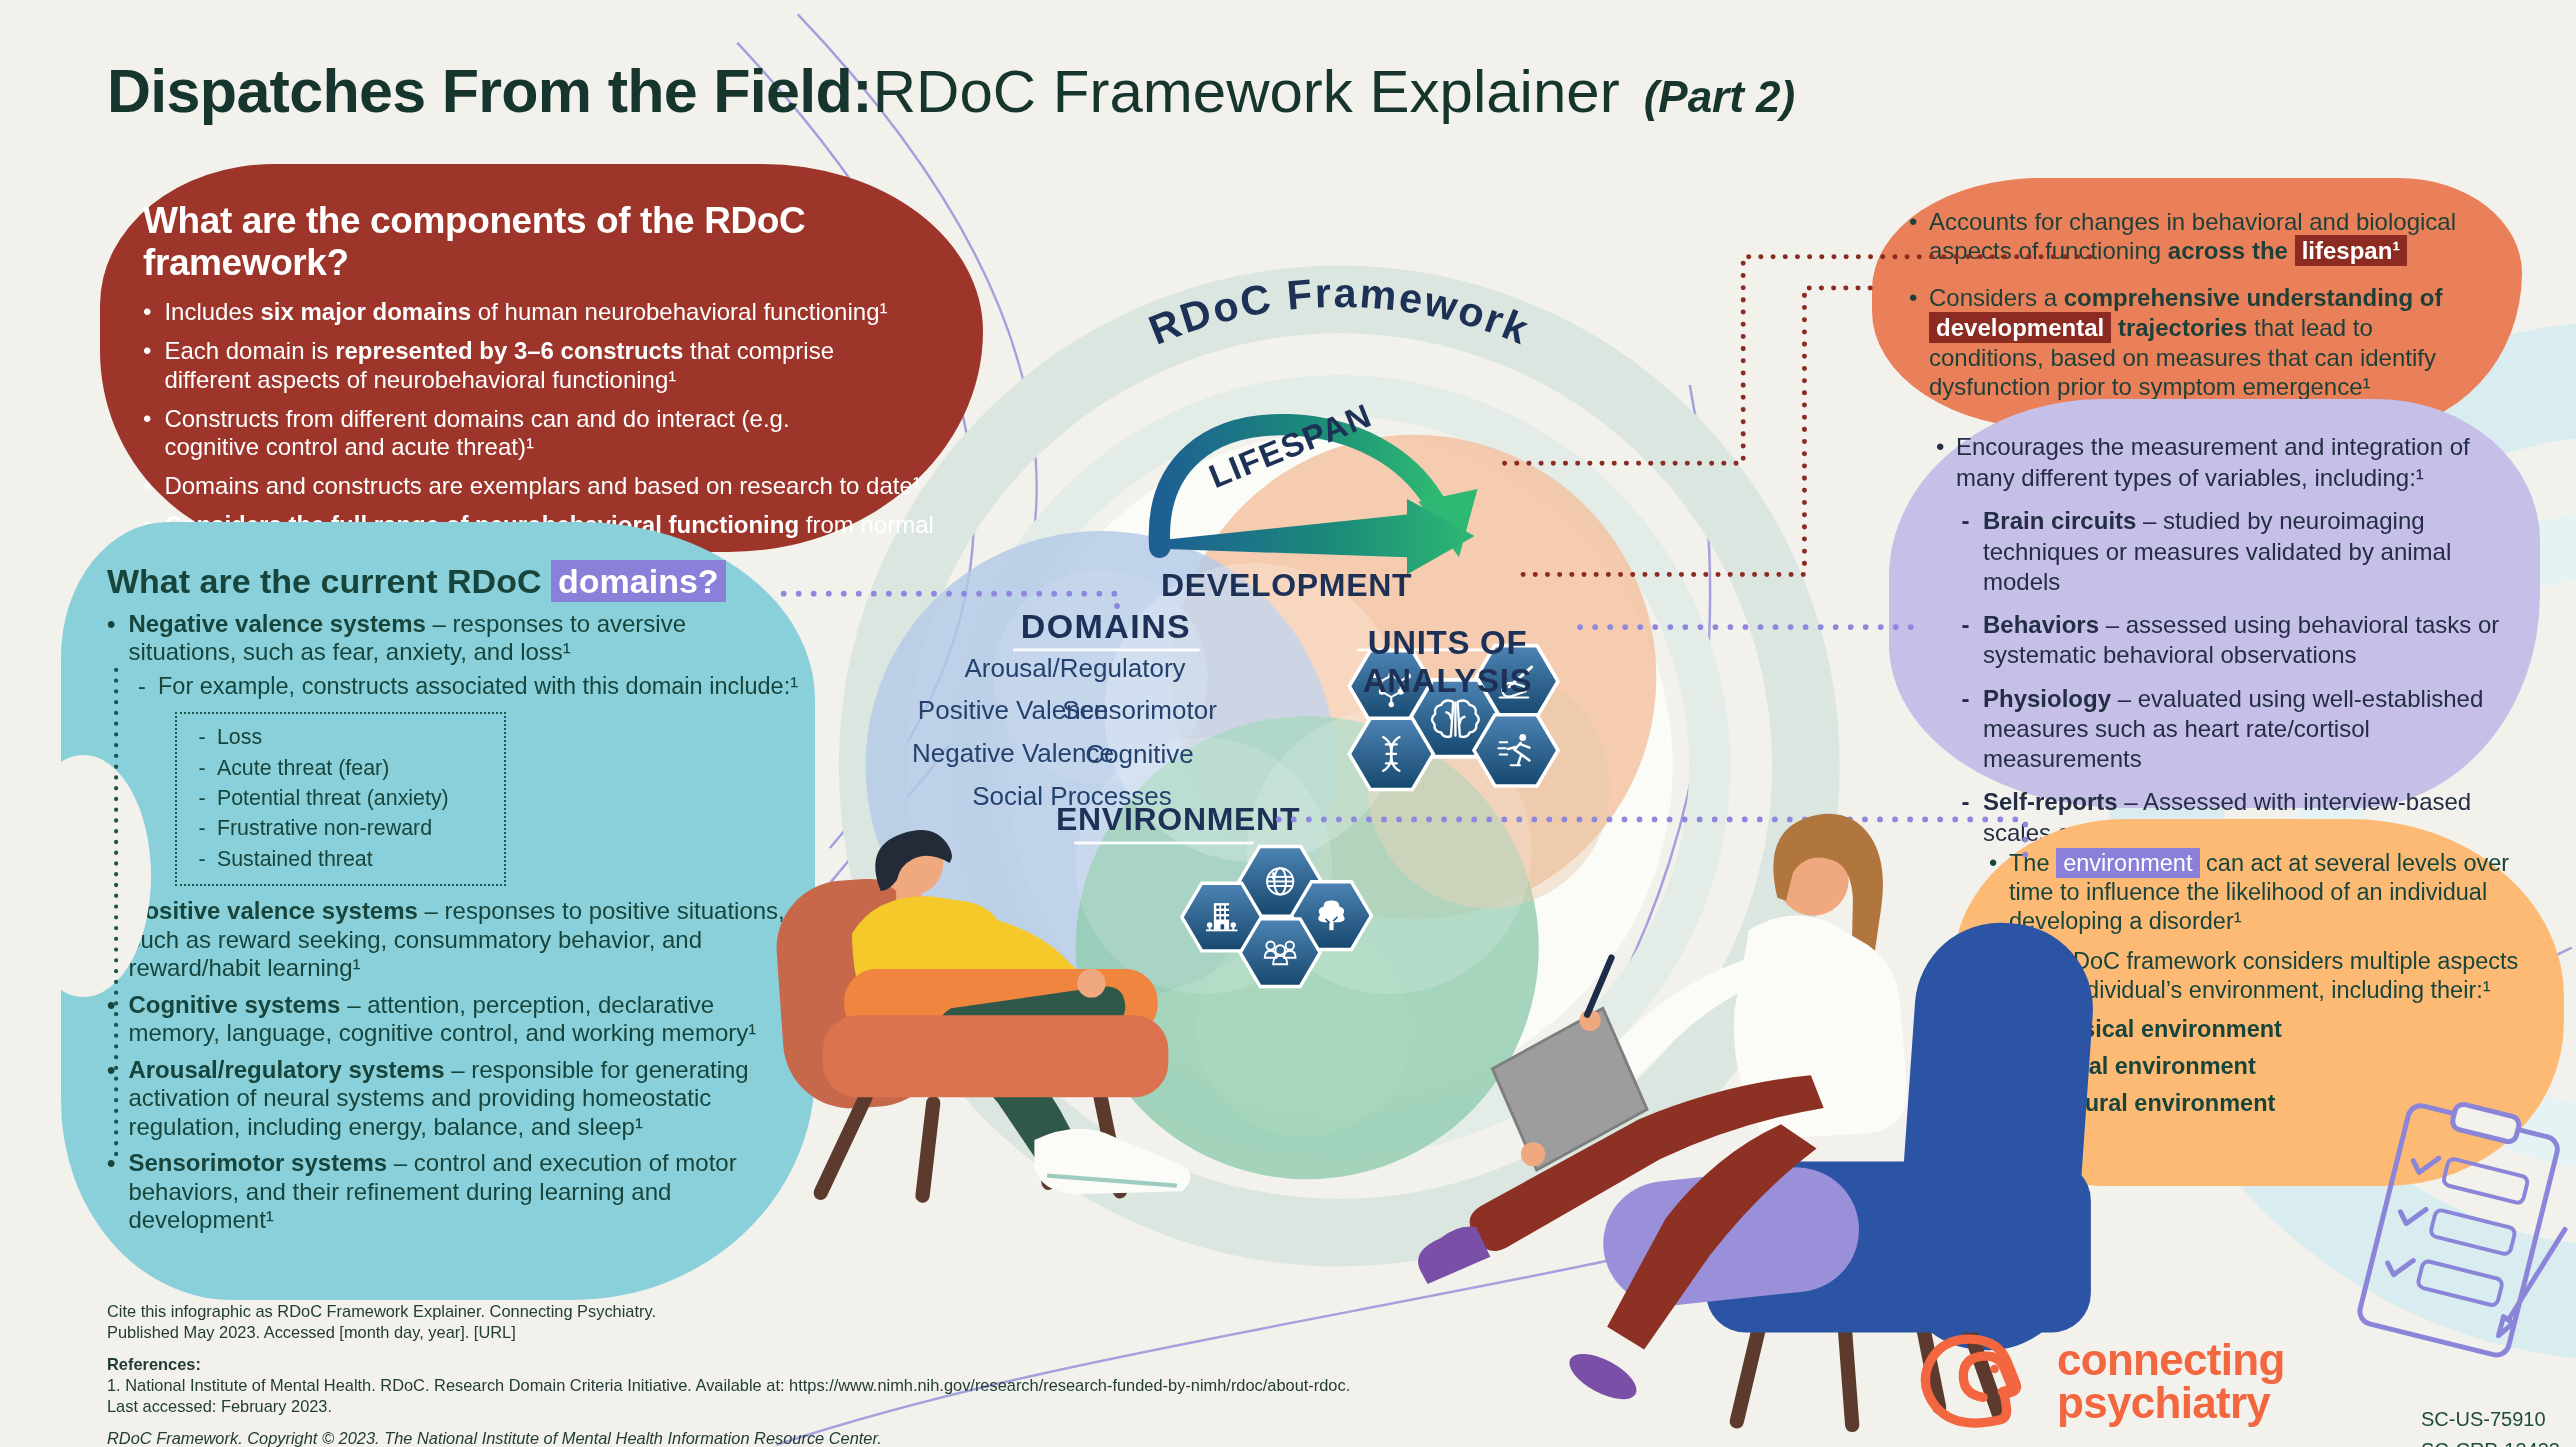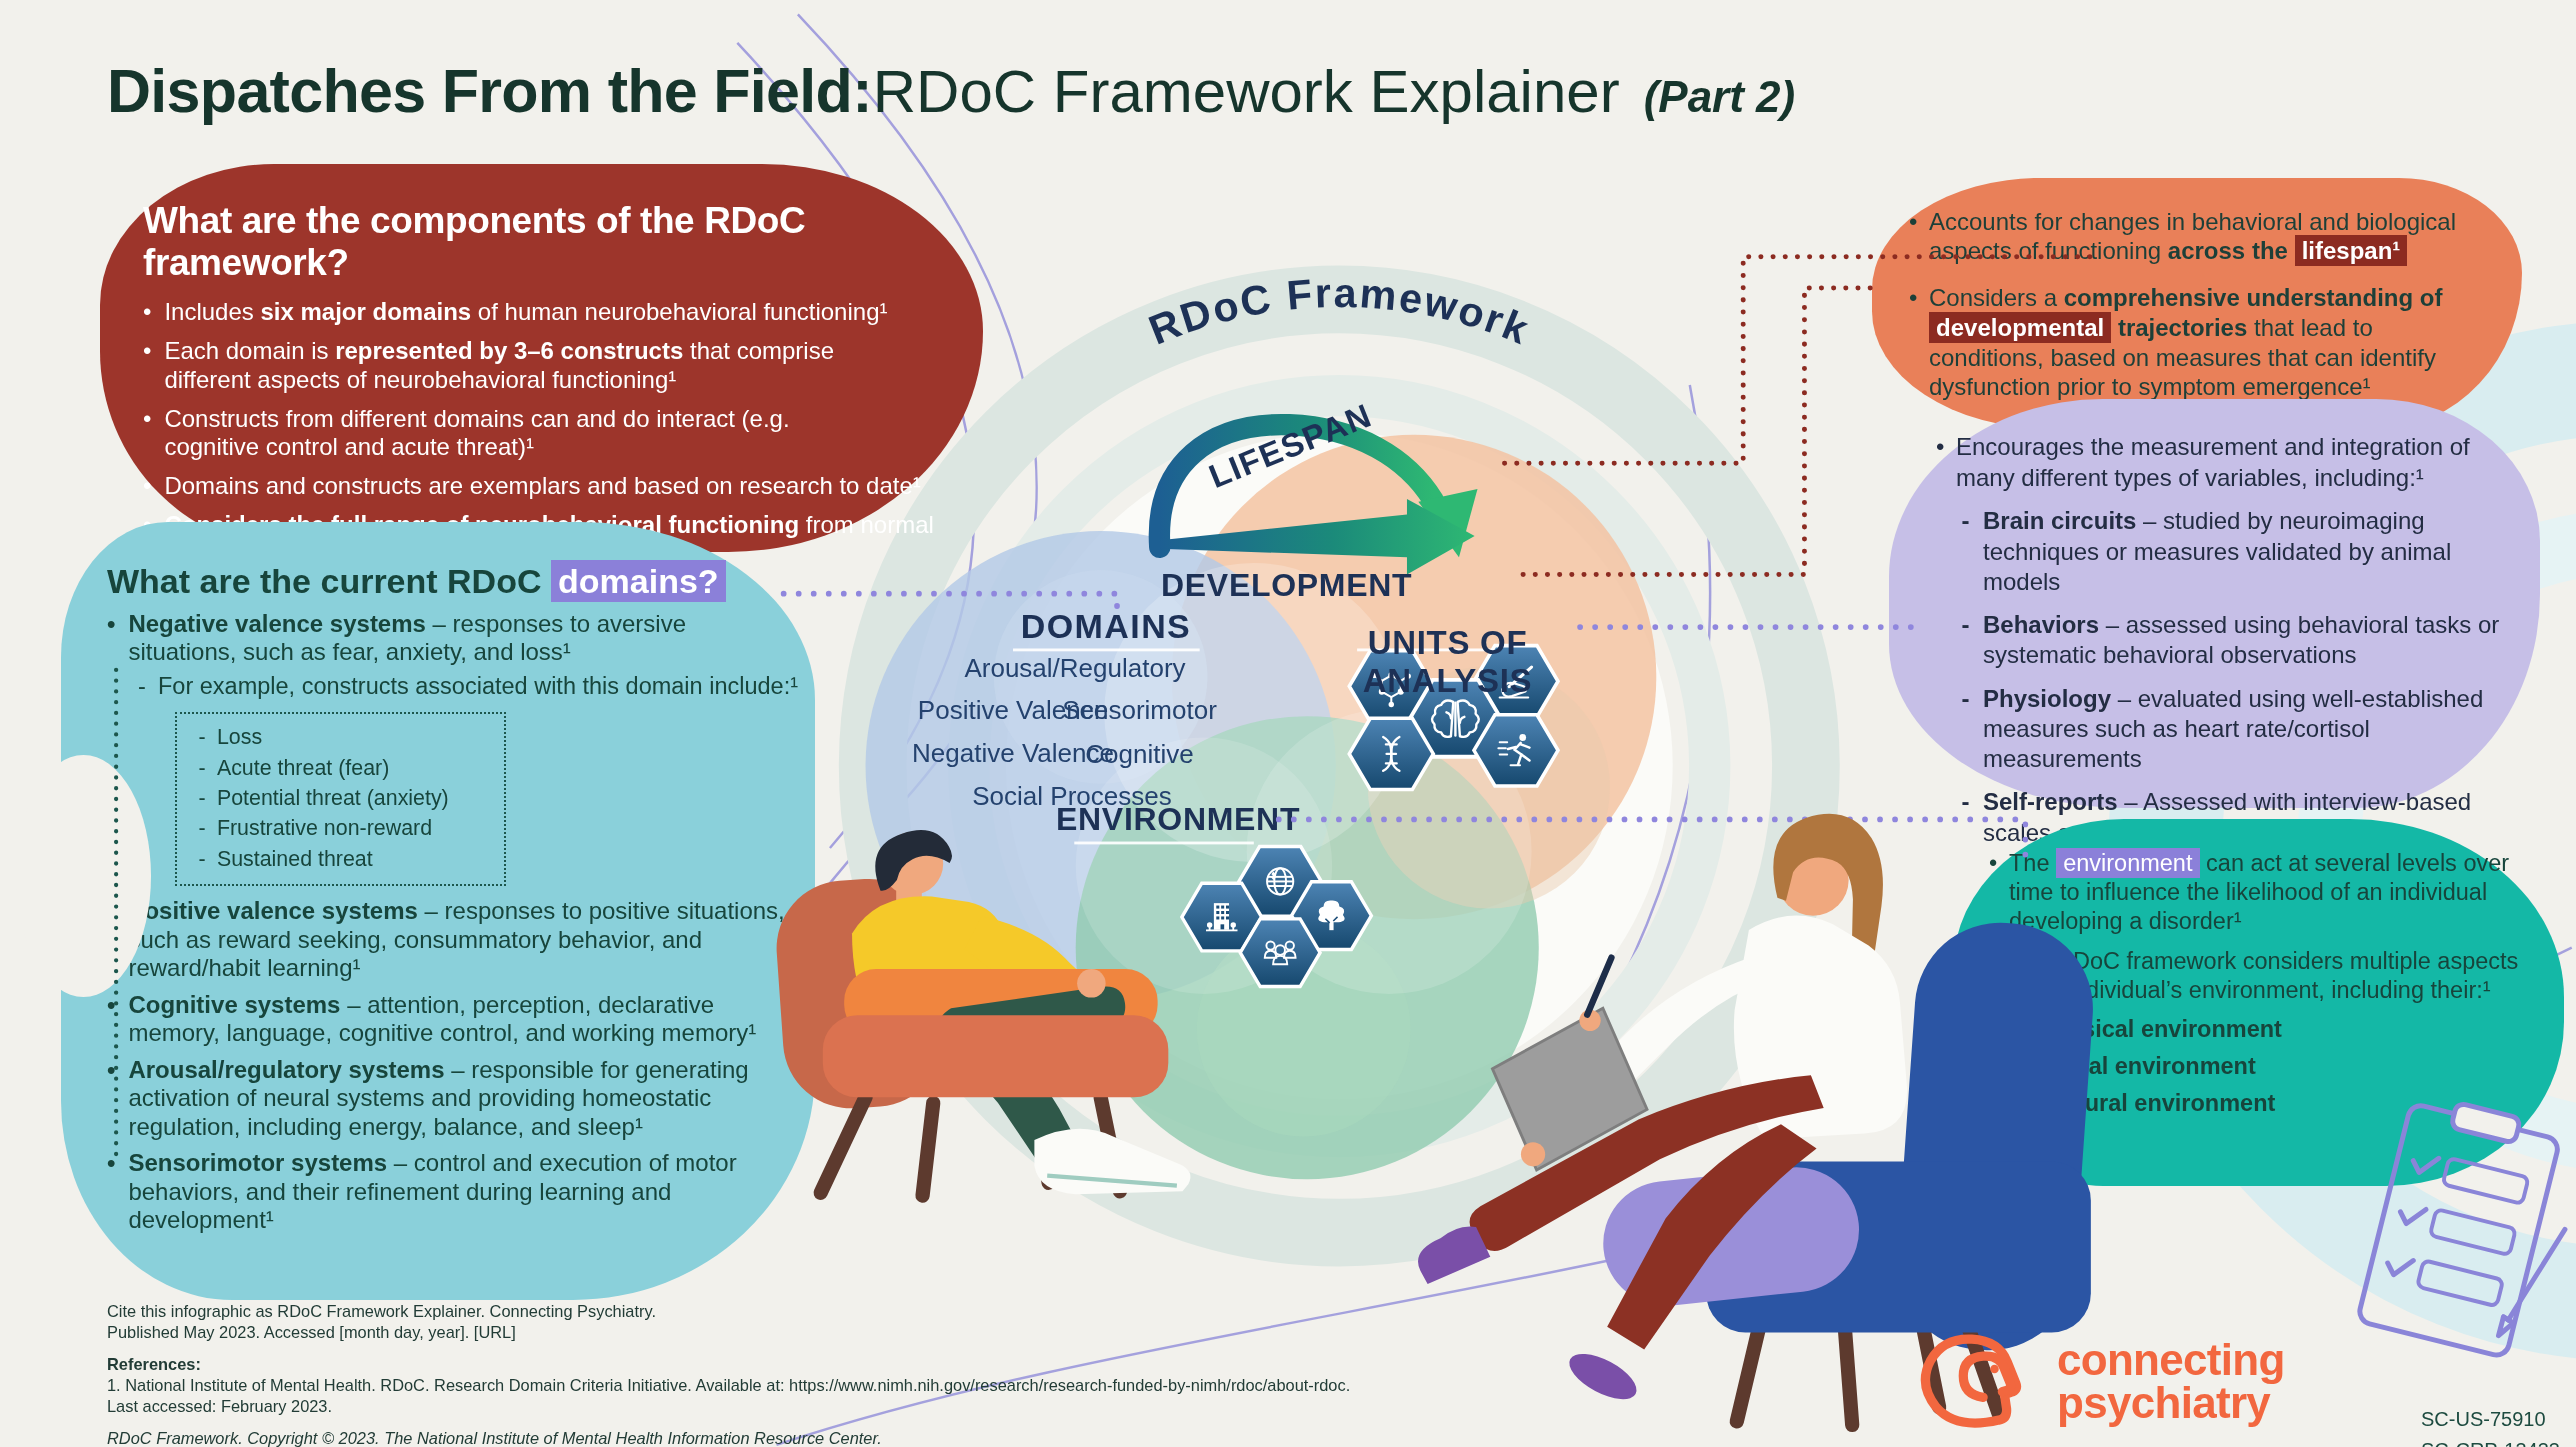--- a/index.html
+++ b/index.html
@@ -33,21 +33,21 @@
   .blob-orange{left:1872px;top:178px;width:650px;height:251px;background:#e98059;color:#1d3f38;
                border-radius:214px 157px 185px 228px / 142px 121px 199px 150px;padding:28.5px 41px 0 37px;}
   .o-bullet{position:relative;font-size:24px;line-height:1.24;margin:0 0 17px 20px;}
   .o-bullet::before{content:"•";position:absolute;left:-20px;}
   .blob-purple{left:1889px;top:399px;width:651px;height:409px;background:#c6bfe7;color:#232d43;
                border-radius:214px 164px 185px 235px / 178px 142px 214px 164px;padding:33px 36px 0 47px;}
   .p-intro{position:relative;font-size:24px;line-height:1.28;margin-left:20px;max-width:570px;}
   .p-intro::before{content:"•";position:absolute;left:-20px;}
   .p-item{position:relative;font-size:24px;line-height:1.26;margin:13px 0 0 47px;max-width:549px;}
   .p-item::before{content:"-";position:absolute;left:-21.4px;font-weight:700;}
-  .blob-teal{left:1953px;top:819px;width:611px;height:367px;background:#14b8a6;color:#17453c;
+  .blob-teal{left:1953px;top:819px;width:611px;height:367px;background:#fdba74;color:#17453c;
              border-radius:171px 214px 178px 150px / 150px 178px 164px 192px;padding:30px 37px 0 36px;}
   .t-bullet{position:relative;font-size:23.5px;line-height:1.23;margin:0 0 11.4px 20px;max-width:541px;}
   .t-bullet::before{content:"•";position:absolute;left:-20px;}
   .t-sub{position:relative;font-size:23.5px;font-weight:700;margin:10px 0 0 50px;}
   .t-sub::before{content:"-";position:absolute;left:-20px;}
   
   .b{font-weight:700;}
   .hl-maroon{background:#8c2b21;color:#fff;font-weight:700;padding:2.1px 7.1px;}
   .hl-purple{background:#8b80d9;color:#fff;padding:2.1px 7.1px;}
   

